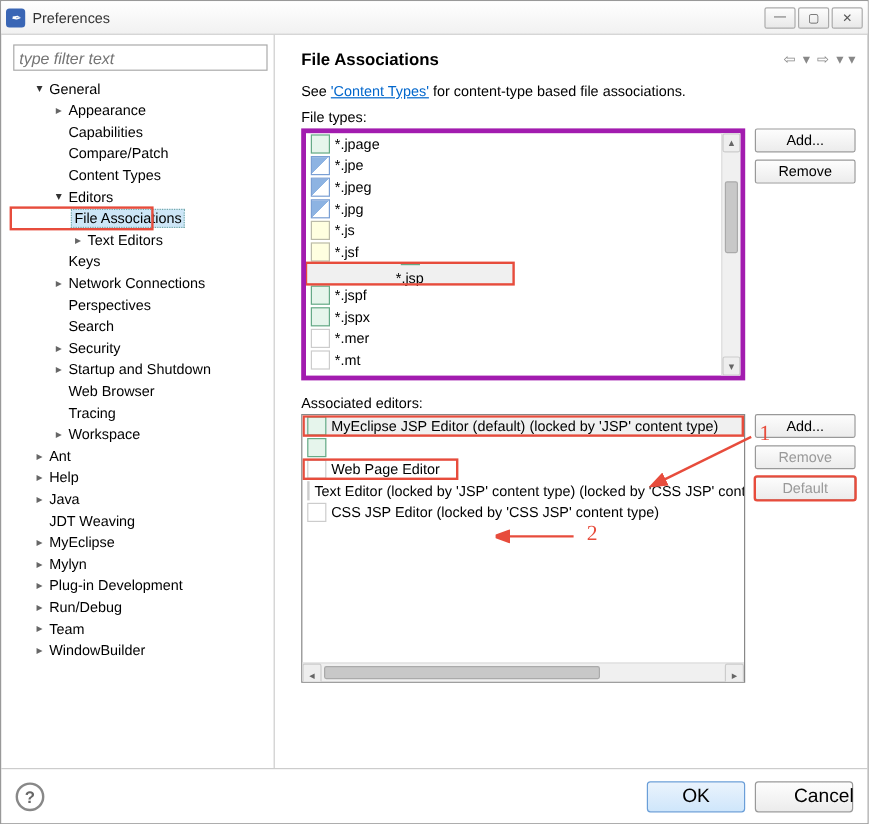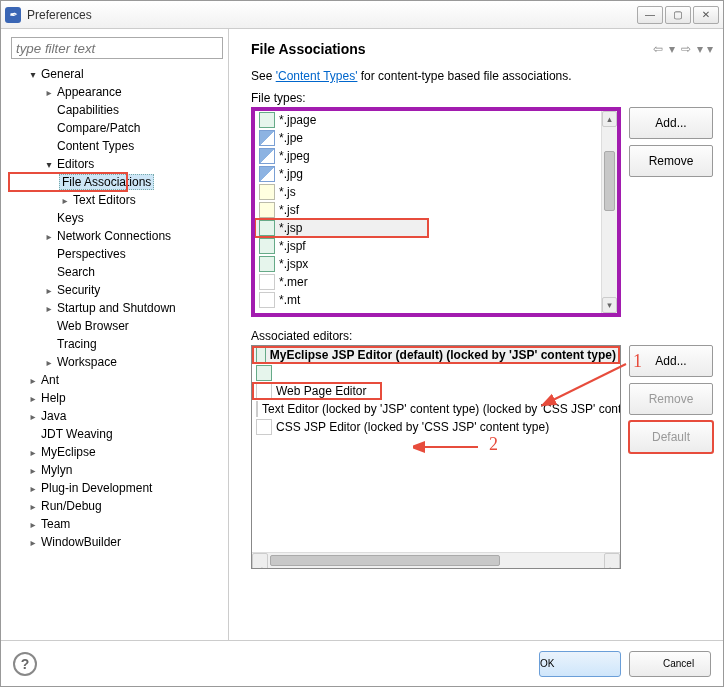--- a/index.html
+++ b/index.html
@@ -40,36 +40,36 @@
 .scrollbar-v .btn { position:absolute; left:0; right:0; height:16px; background:#eee; border:1px solid #ccc; display:flex;align-items:center;justify-content:center;font-size:9px;color:#666;}
 .scrollbar-v .btn.top{top:0;} .scrollbar-v .btn.bot{bottom:0;}
 .list-item { display: flex; align-items: center; height: 18px; padding: 0 4px; gap: 4px; font-size: 12px; white-space: nowrap; }
 .list-item.selected { background: #f0f0f0; }
 .file-icon { width: 16px; height: 16px; display: inline-flex; align-items:center; justify-content:center; font-size:10px; }
 .file-icon.img { background: linear-gradient(135deg,#8db3e2 50%,#fff 50%); border:1px solid #7a9fd4;}
 .file-icon.js { border:1px solid #bba; background:#ffffe0; color:#885;}
 .file-icon.jsp { border:1px solid #6a8; background:#e6f5ec; color:#275;}
 .file-icon.txt { border:1px solid #ccc; background:#fff;}
 .btn-col { width: 84px; display: flex; flex-direction: column; gap: 6px; padding-top: 0; }
-.btn { height: 32px; border: 1px solid #999; background: linear-gradient(#fdfdfd,#ececec); border-radius: 2px; font-size: 12px; display:flex;align-items:center;justify-content:center; }
+.btn { height: 20px; border: 1px solid #999; background: linear-gradient(#fdfdfd,#ececec); border-radius: 2px; font-size: 12px; display:flex;align-items:center;justify-content:center; }
 .btn.disabled { color: #999; }
 .editors-box { border: 1px solid #888; background: #fff; height: 224px; position: relative; overflow: hidden; margin-bottom:2px;}
 .editors-inner { position:absolute; inset:0 0 16px 0; overflow:hidden;}
 .scrollbar-h { position:absolute; left:0; right:0; bottom:0; height:16px; background:#f0f0f0; border-top:1px solid #ddd;}
 .scrollbar-h .btn { position:absolute; top:0; bottom:0; width:16px; background:#eee;border:1px solid #ccc;display:flex;align-items:center;justify-content:center;font-size:9px;color:#666;}
 .scrollbar-h .btn.left{left:0;} .scrollbar-h .btn.right{right:0;}
 .scrollbar-h .thumb{position:absolute;top:2px;bottom:2px;left:18px;width:230px;background:#c8c8c8;border:1px solid #aaa;border-radius:2px;}
 .editor-item { display:flex; align-items:center; height:18px; padding:0 4px; gap:4px; font-size:12px; white-space:nowrap; overflow:hidden;}
 .editor-item.selected { background:#f0f0f0; }
 .ann { position: absolute; color: #e74c3c; font-size: 18px; font-weight: normal; pointer-events:none; font-family: serif;}
 .arrow-svg { position:absolute; pointer-events:none; }
 .footer { height: 46px; border-top: 1px solid #ccc; display:flex; align-items:center; padding: 0 12px; gap: 8px; }
 .help-icon { width: 24px; height:24px; border:2px solid #888; border-radius:50%; display:flex;align-items:center;justify-content:center;color:#666;font-size:14px;font-weight:bold;}
 .footer-spacer { flex:1; }
-.footer-btn { width: 82px; height: 26px; border:1px solid #6a9ed8; background: linear-gradient(#eaf3fc,#cfe6fb); border-radius:3px; display:flex;align-items:center;font-size:10px;}
+.footer-btn { width: 82px; height: 26px; border:1px solid #6a9ed8; background: linear-gradient(#eaf3fc,#cfe6fb); border-radius:3px; display:flex;align-items:center;justify-content:center; font-size:16px;}
 .footer-btn.cancel { border-color:#999; background: linear-gradient(#fdfdfd,#ececec); padding-left: 33px;}
 .hl-red-box { position:absolute; border:2px solid #e74c3c; pointer-events:none; }
 </style>
 </head>
 <body>
 
 <div class="window">
   <div class="titlebar">
     <div class="titlebar-icon">✒</div>
     <div class="titlebar-title">Preferences</div>
@@ -232,21 +232,21 @@
                   <span>*.jpg</span>
                 </div>
                 <div class="list-item">
                   <span class="file-icon js"></span>
                   <span>*.js</span>
                 </div>
                 <div class="list-item">
                   <span class="file-icon js"></span>
                   <span>*.jsf</span>
                 </div>
-                <div class="list-item selected" style="outline: rgb(231, 76, 60) solid 2px; outline-offset: -1px; width: 173px;">
+                <div class="list-item selected" style="outline: rgb(231, 76, 60) solid 2px; outline-offset: -1px; width: 173px; flex-direction: column;">
                   <span class="file-icon jsp"></span>
                   <span>*.jsp</span>
                 </div>
                 <div class="list-item">
                   <span class="file-icon jsp"></span>
                   <span>*.jspf</span>
                 </div>
                 <div class="list-item">
                   <span class="file-icon jsp"></span>
                   <span>*.jspx</span>
@@ -276,21 +276,21 @@
             </div>
         </div>
       </div>
 
       <div style="height:12px"></div>
       <div class="panel-label"><span>Associated editors:</span></div>
       <div class="panel-row" style="position:relative;">
         <div class="panel-col" style="position:relative;">
           <div class="editors-box">
             <div class="editors-inner" id="editors-inner">
-                <div style="position: relative; font-weight: bold;">
+                <div style="position: relative;">
                   <div class="editor-item selected">
                     <span class="file-icon jsp"></span>
                     <span>MyEclipse JSP Editor (default) (locked by 'JSP' content type)</span>
                   </div>
                   <div class="hl-red-box" style="left: 0px; top: 0px; width: 100%; height: 18px;"></div>
                 </div>
                 <div class="editor-item">
                   <span class="file-icon jsp"></span>
                 </div>
                 <div style="position: relative;">

